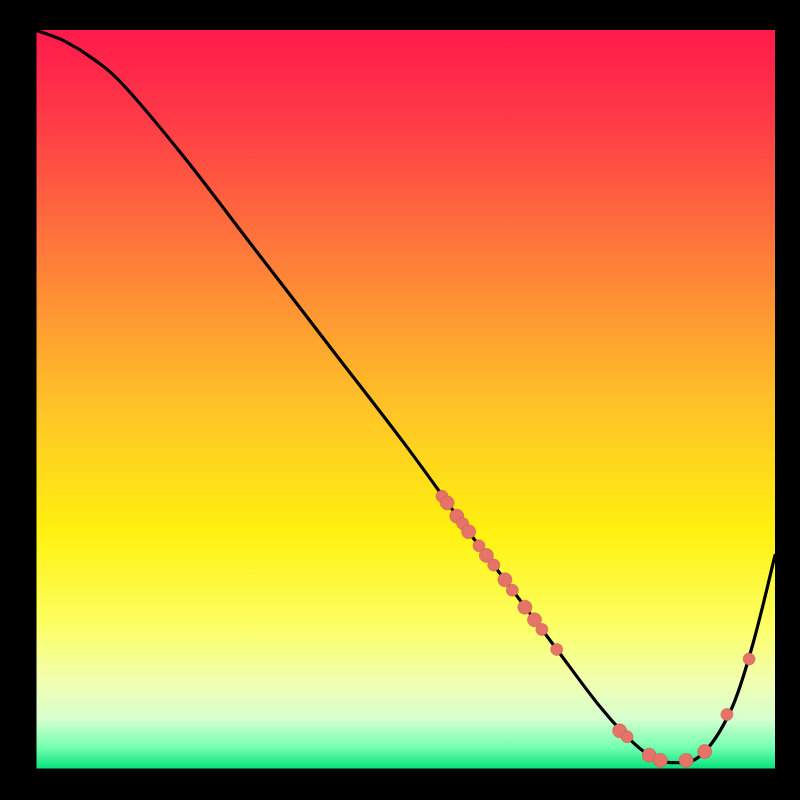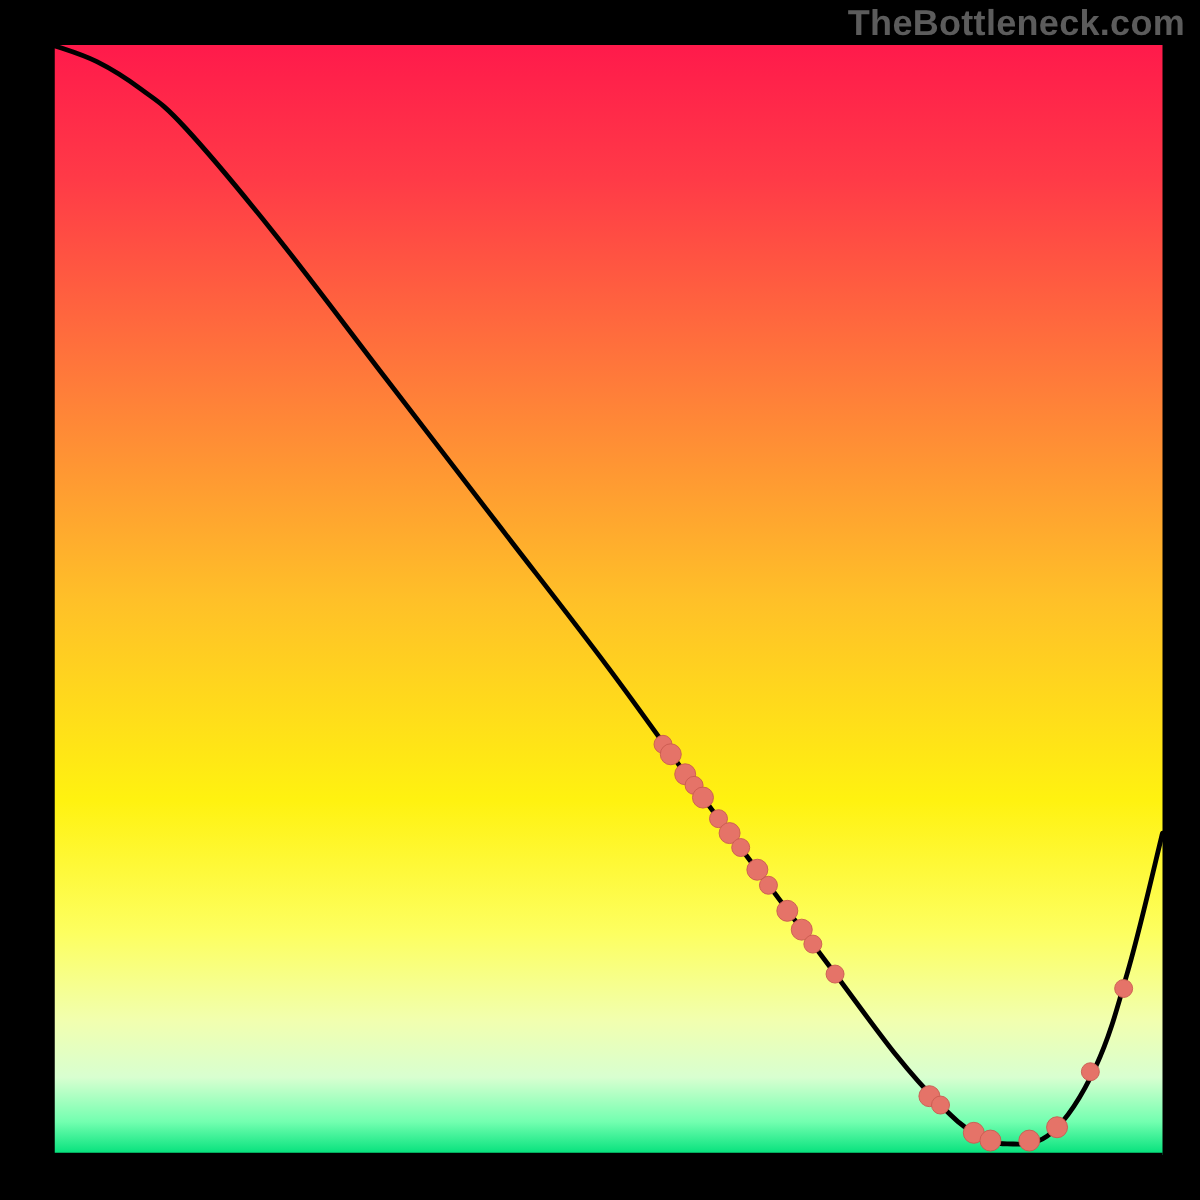--- a/index.html
+++ b/index.html
@@ -29,21 +29,20 @@
   }
   svg {
     position: absolute;
     top: 0;
     left: 0;
   }
 </style>
 </head>
 <body>
 <div class="frame">
-  <div class="watermark">TheBottleneck.com</div>
   <svg id="chart-svg" width="800" height="800" viewBox="0 0 800 800">
     <defs>
       <linearGradient id="bg-grad" x1="0" y1="0" x2="0" y2="1">
         <stop offset="0%" stop-color="#ff1a4b"></stop>
         <stop offset="12%" stop-color="#ff3a47"></stop>
         <stop offset="30%" stop-color="#ff7a3a"></stop>
         <stop offset="50%" stop-color="#ffc028"></stop>
         <stop offset="68%" stop-color="#fff210"></stop>
         <stop offset="80%" stop-color="#fdff60"></stop>
         <stop offset="88%" stop-color="#f1ffb0"></stop>

